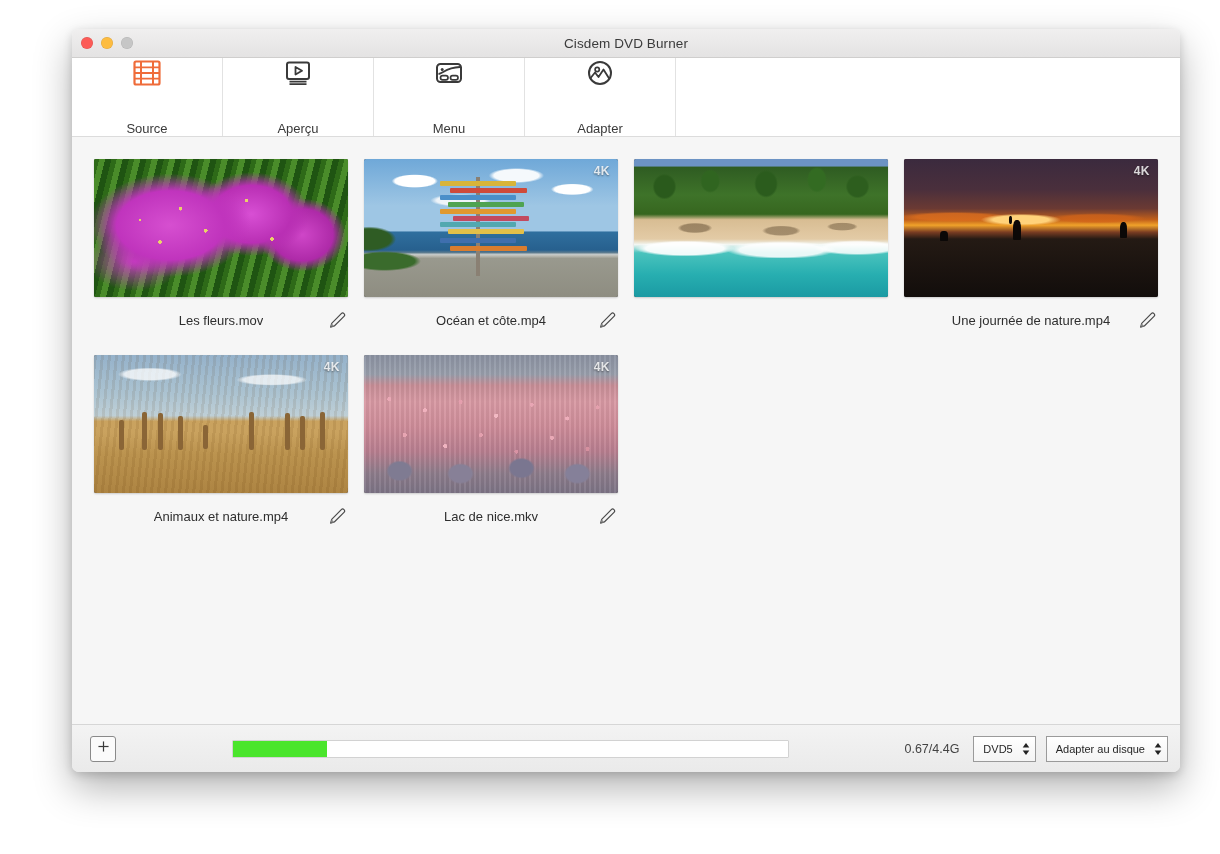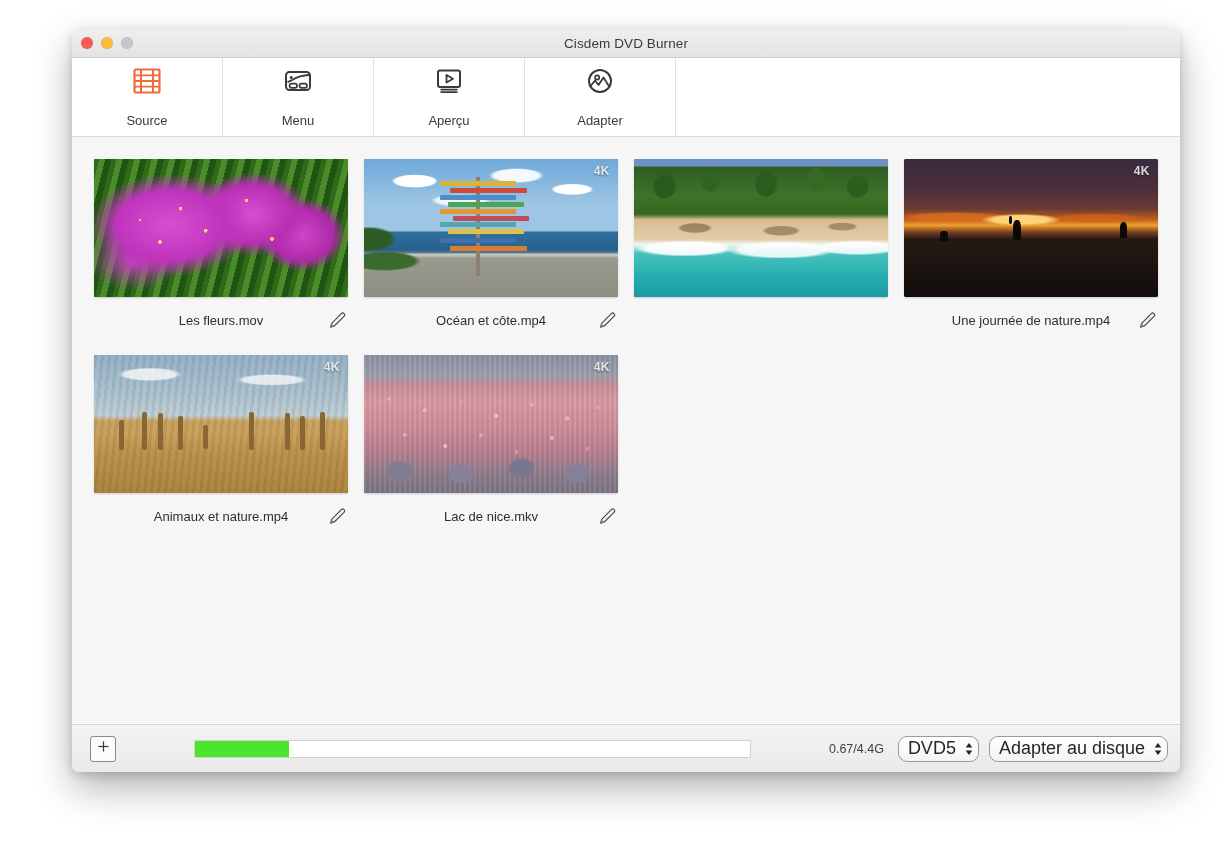--- a/index.html
+++ b/index.html
@@ -79,21 +79,21 @@
     border-bottom: 1px solid #dcdcdc;
     display: flex;
     align-items: stretch;
   }
   .tool-item {
     width: 150px;
     border-right: 1px solid #e2e2e2;
     display: flex;
     flex-direction: column;
     align-items: center;
-    justify-content: center;
+    justify-content: space-between;
     gap: 17px;
     cursor: default;
     background: #ffffff;
   }
   .tool-item .tool-label {
     font-size: 13px;
     color: #3a3a3a;
   }
   .tool-item.active .tool-label { color: #3a3a3a; }
   .tool-icon { width: 34px; height: 30px; display: block; }
@@ -369,27 +369,27 @@
   }
   .capacity-text {
     font-size: 12.5px;
     color: #434343;
     white-space: nowrap;
     margin-right: 4px;
   }
   .popup {
     height: 24px;
     border: 1px solid #9a9a9a;
-    border-radius: 9px;
+    border-radius: 0;
     background: linear-gradient(to bottom, #ffffff, #f4f4f4);
     display: flex;
     align-items: center;
     padding: 0 4px 0 9px;
     gap: 8px;
-    font-size: 18px;
+    font-size: 11px;
     color: #262626;
     white-space: nowrap;
     cursor: default;
   }
   .popup .stepper {
     display: flex;
     flex-direction: column;
     line-height: 0;
     color: #222;
   }
@@ -421,40 +421,40 @@
             <line x1="4.5" y1="15" x2="29.5" y2="15" stroke="#ef6c3a" stroke-width="1.8"></line>
             <line x1="4.5" y1="20.7" x2="29.5" y2="20.7" stroke="#ef6c3a" stroke-width="1.8"></line>
           </svg>
         </span>
         <span class="tool-label">Source</span>
       </div>
 
       <div class="tool-item">
         <span class="tool-icon">
           <svg viewBox="0 0 34 30" width="34" height="30">
+            <rect x="6" y="4.5" width="22" height="16.5" rx="2" fill="none" stroke="#3a3a3a" stroke-width="2"></rect>
+            <path d="M14.5 9 L21 12.75 L14.5 16.5 Z" fill="none" stroke="#3a3a3a" stroke-width="1.8" stroke-linejoin="round"></path>
+            <line x1="8.5" y1="23.6" x2="25.5" y2="23.6" stroke="#3a3a3a" stroke-width="1.7"></line>
+            <line x1="8.5" y1="26.2" x2="25.5" y2="26.2" stroke="#3a3a3a" stroke-width="1.7"></line>
+          </svg>
+        </span>
+        <span class="tool-label">Aperçu</span>
+      </div>
+
+      <div class="tool-item">
+        <span class="tool-icon">
+          <svg viewBox="0 0 34 30" width="34" height="30">
             <rect x="5" y="6" width="24" height="18" rx="3.5" fill="none" stroke="#3a3a3a" stroke-width="2"></rect>
             <path d="M6.5 16 C11 15.5 14 9.5 28 9" fill="none" stroke="#3a3a3a" stroke-width="1.8"></path>
             <circle cx="10.2" cy="11.4" r="1.5" fill="#3a3a3a"></circle>
             <rect x="8.5" y="17.6" width="7.5" height="4.2" rx="2.1" fill="none" stroke="#3a3a3a" stroke-width="1.7"></rect>
             <rect x="18.5" y="17.6" width="7.5" height="4.2" rx="2.1" fill="none" stroke="#3a3a3a" stroke-width="1.7"></rect>
           </svg>
         </span>
         <span class="tool-label">Menu</span>
-      </div>
-
-      <div class="tool-item">
-        <span class="tool-icon">
-          <svg viewBox="0 0 34 30" width="34" height="30">
-            <rect x="6" y="4.5" width="22" height="16.5" rx="2" fill="none" stroke="#3a3a3a" stroke-width="2"></rect>
-            <path d="M14.5 9 L21 12.75 L14.5 16.5 Z" fill="none" stroke="#3a3a3a" stroke-width="1.8" stroke-linejoin="round"></path>
-            <line x1="8.5" y1="23.6" x2="25.5" y2="23.6" stroke="#3a3a3a" stroke-width="1.7"></line>
-            <line x1="8.5" y1="26.2" x2="25.5" y2="26.2" stroke="#3a3a3a" stroke-width="1.7"></line>
-          </svg>
-        </span>
-        <span class="tool-label">Aperçu</span>
       </div>
 
       <div class="tool-item">
         <span class="tool-icon">
           <svg viewBox="0 0 34 30" width="34" height="30">
             <circle cx="17" cy="15" r="11" fill="none" stroke="#3a3a3a" stroke-width="2"></circle>
             <path d="M7.2 20.5 L12 14.5 L15.5 19 L20.5 11.5 L26.3 20.8" fill="none" stroke="#3a3a3a" stroke-width="1.8" stroke-linejoin="round"></path>
             <circle cx="14.2" cy="11.5" r="2.1" fill="none" stroke="#3a3a3a" stroke-width="1.7"></circle>
           </svg>
         </span>

